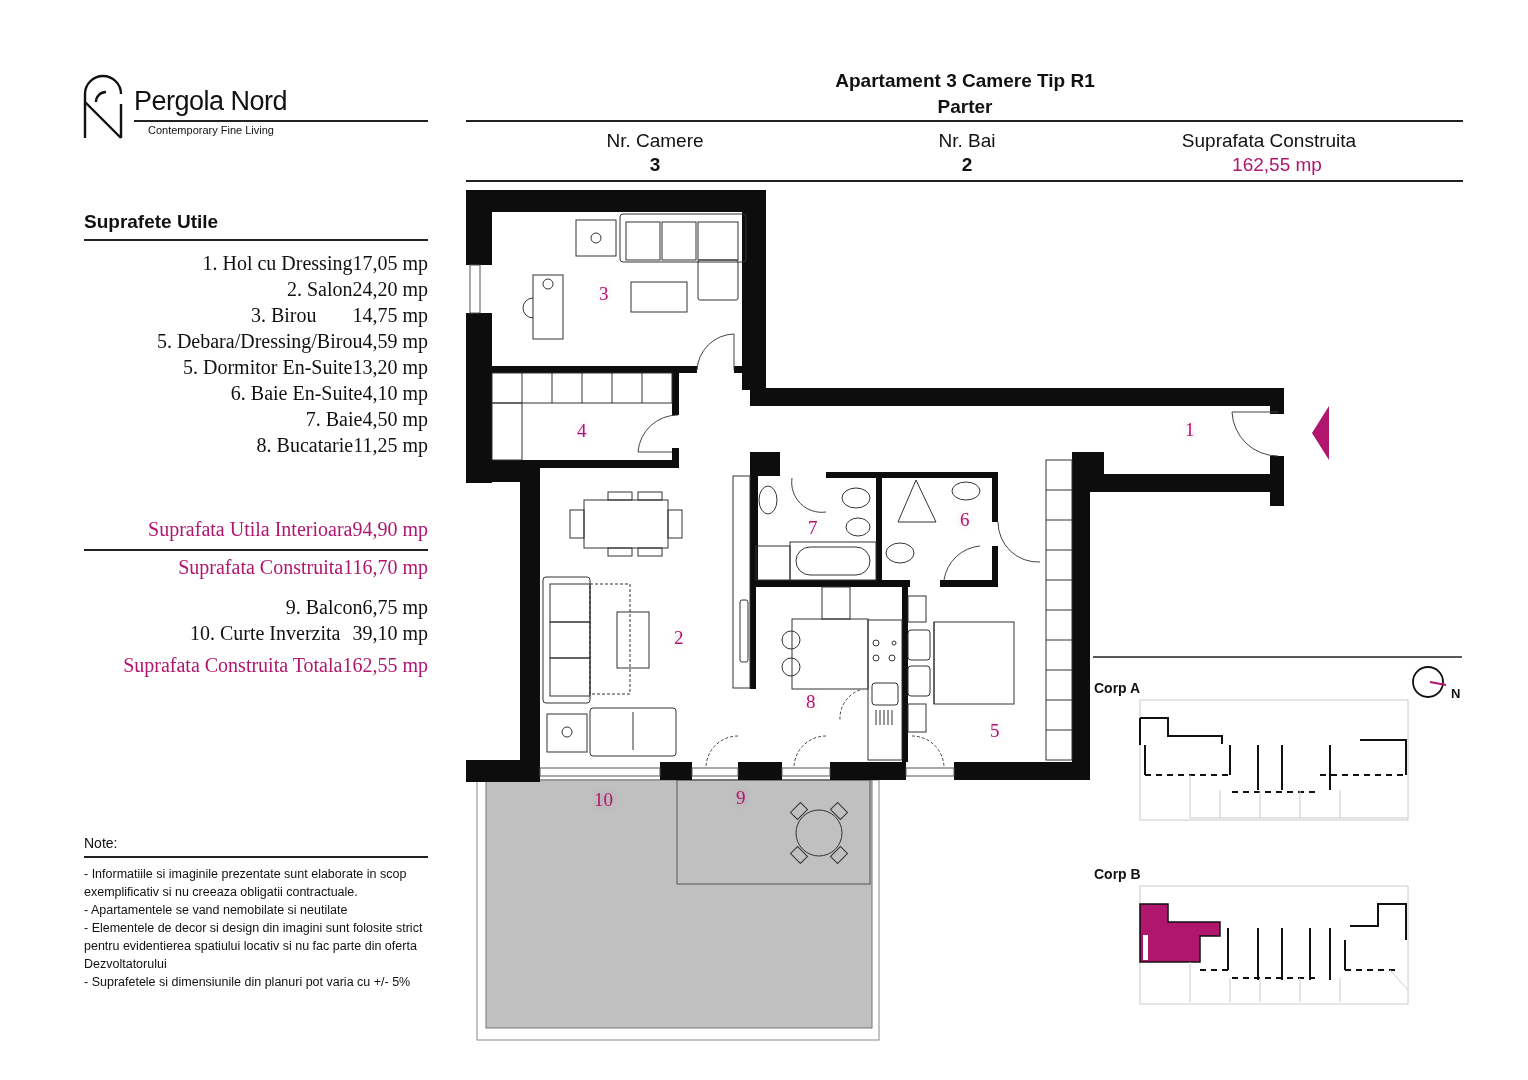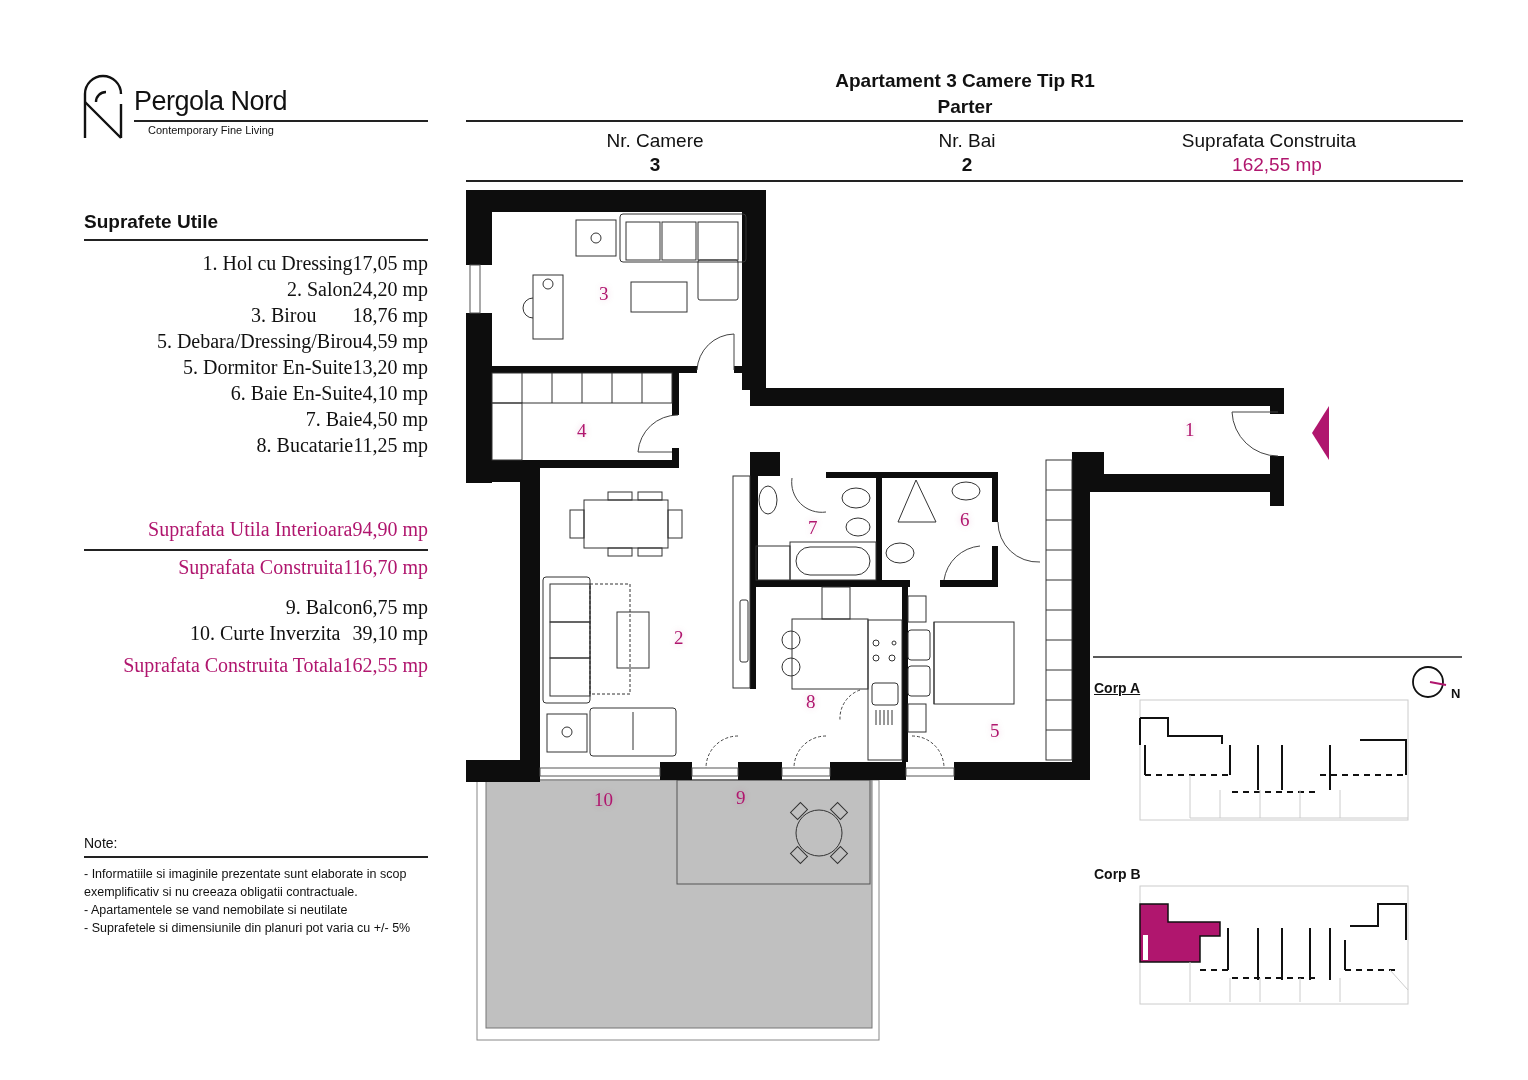--- a/index.html
+++ b/index.html
@@ -52,21 +52,21 @@
 <div class="abs row" style="top:250px;">
     <span>1. Hol cu Dressing</span>
     <span>17,05 mp</span>
   </div>
 <div class="abs row" style="top:276px;">
     <span>2. Salon</span>
     <span>24,20 mp</span>
   </div>
 <div class="abs row" style="top:302px;gap:36px;">
     <span>3. Birou</span>
-    <span>18,76 mp</span>
+    <span>14,75 mp</span>
   </div>
 <div class="abs row" style="top:328px;">
     <span>5. Debara/Dressing/Birou</span>
     <span>4,59 mp</span>
   </div>
 <div class="abs row" style="top:354px;">
     <span>5. Dormitor En-Suite</span>
     <span>13,20 mp</span>
   </div>
 <div class="abs row" style="top:380px;">
@@ -102,20 +102,21 @@
 <div class="abs row pink" style="top:652px;">
     <span>Suprafata Construita Totala</span>
     <span>162,55 mp</span>
   </div>
 
 <div class="abs notes-title">Note:</div>
 <div class="abs hline" style="left:84px;top:856px;width:344px;"></div>
 <div class="abs notes">
   <div>- Informatiile si imaginile prezentate sunt elaborate in scop exemplificativ si nu creeaza obligatii contractuale.</div>
   <div>- Apartamentele se vand nemobilate si neutilate</div>
+  <div>- Elementele de decor si design din imagini sunt folosite strict pentru evidentierea spatiului locativ si nu fac parte din oferta Dezvoltatorului</div>
   <div>- Suprafetele si dimensiunile din planuri pot varia cu +/- 5%</div>
 </div>
 
 <svg class="abs" style="left:0;top:0;" width="1528" height="1080">
 
   <g>
     <rect x="477" y="780" width="402" height="260" fill="none" stroke="#888" stroke-width="1"></rect>
     <rect x="486" y="780" width="386" height="248" fill="#c0c0c0" stroke="#777" stroke-width="1"></rect>
     <rect x="677" y="780" width="193" height="104" fill="none" stroke="#555" stroke-width="1"></rect>
 
@@ -314,14 +315,14 @@
 <div class="abs roomnum" style="left:599px;top:283px;">3</div>
 <div class="abs roomnum" style="left:577px;top:420px;">4</div>
 <div class="abs roomnum" style="left:990px;top:720px;">5</div>
 <div class="abs roomnum" style="left:960px;top:509px;">6</div>
 <div class="abs roomnum" style="left:808px;top:517px;">7</div>
 <div class="abs roomnum" style="left:806px;top:691px;">8</div>
 <div class="abs roomnum" style="left:736px;top:787px;">9</div>
 <div class="abs roomnum" style="left:594px;top:789px;">10</div>
 
 <div class="abs" style="left:1451px;top:686px;font-weight:bold;font-size:13px;">N</div>
-<div class="abs corp-label" style="left:1094px;top:680px;text-decoration:underline;">Corp A</div>
+<div class="abs corp-label" style="left:1094px;top:680px;">Corp A</div>
 <div class="abs corp-label" style="left:1094px;top:866px;">Corp B</div>
 
 </body></html>

